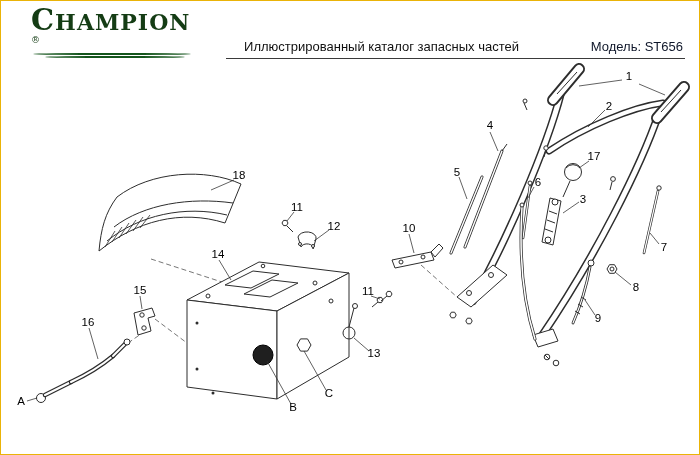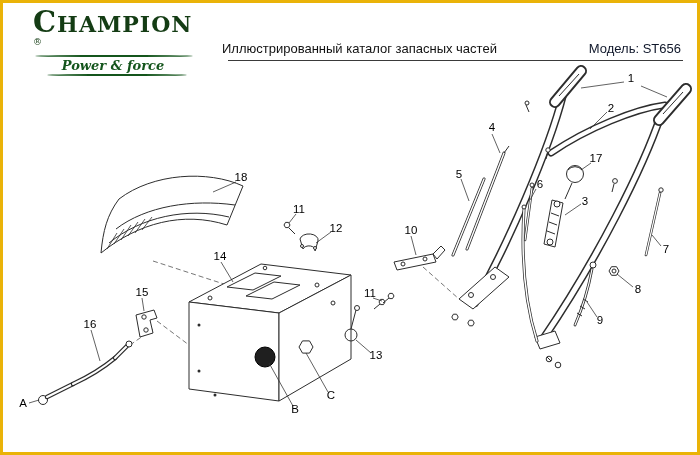--- a/index.html
+++ b/index.html
@@ -1,32 +1,32 @@
 <!DOCTYPE html>
 <html><head>
 <meta charset="utf-8">
 <style>
   html,body{margin:0;padding:0;background:#fff;}
   .page{
     position:relative;width:700px;height:455px;box-sizing:border-box;
-    border:3px solid #eab308;background:#ffffff;overflow:hidden;
+    border:1px solid #eab308;background:#ffffff;overflow:hidden;
     font-family:"Liberation Sans",sans-serif;
   }
   
   .logo{position:absolute;left:30px;top:6px;width:170px;z-index:2;}
   .logo-brand{display:block;font-family:"DejaVu Serif",serif;font-weight:bold;
     font-size:22px;line-height:26px;color:#143c14;letter-spacing:1px;}
   .logo-brand::first-letter{font-size:29px;}
   .logo-reg{font-size:9px;vertical-align:super;color:#143c14;font-family:"DejaVu Serif",serif;}
   .logo-line{height:2px;background:#14551c;border-radius:50%;}
   .logo-line1{width:158px;margin:0 0 1px 2px;}
   .logo-line2{width:140px;margin:1px 0 0 14px;}
   .logo-tagline{font-family:"DejaVu Serif",serif;font-style:italic;font-weight:bold;
     font-size:13px;color:#14551c;text-align:center;width:160px;line-height:15px;}
-  .header-title{position:absolute;left:219px;top:38px;width:335px;text-align:left;
+  .header-title{position:absolute;left:213px;top:38px;width:335px;text-align:center;
     font-size:13px;color:#111;z-index:2;}
   .header-model{position:absolute;right:16px;top:38px;font-size:13px;color:#0f172a;z-index:2;}
   .header-rule{position:absolute;left:225px;right:14px;top:57px;height:1px;background:#3a3a3a;z-index:2;}
   
   svg.diagram{position:absolute;left:0;top:0;z-index:1;}
   .face{fill:#ffffff;stroke:#2d2d2d;stroke-width:1;}
   .ln{fill:none;stroke:#2d2d2d;stroke-width:1;}
   .tube-o{fill:none;stroke:#2d2d2d;stroke-linecap:round;}
   .tube-i{fill:none;stroke:#ffffff;stroke-linecap:round;}
   .dashg path{stroke:#666;stroke-width:0.9;fill:none;stroke-dasharray:5 3;}
@@ -38,21 +38,20 @@
   .hatch line{stroke:#2d2d2d;stroke-width:0.8;}
 </style>
 </head>
 <body>
 
 <div class="page">
 
   <div class="logo">
     <span class="logo-brand">CHAMPION</span><sup class="logo-reg">®</sup>
     <div class="logo-line logo-line1"></div>
-    <div class="logo-tagline">Power &amp; force</div>
     <div class="logo-line logo-line2"></div>
   </div>
   <div class="header-title">Иллюстрированный каталог запасных частей</div>
   <div class="header-model">Модель: ST656</div>
   <div class="header-rule"></div>
 
   <svg class="diagram" viewBox="0 0 700 455" width="700" height="455">
 
     <g class="dashg">
       <path d="M127,342 L150,326"></path>

